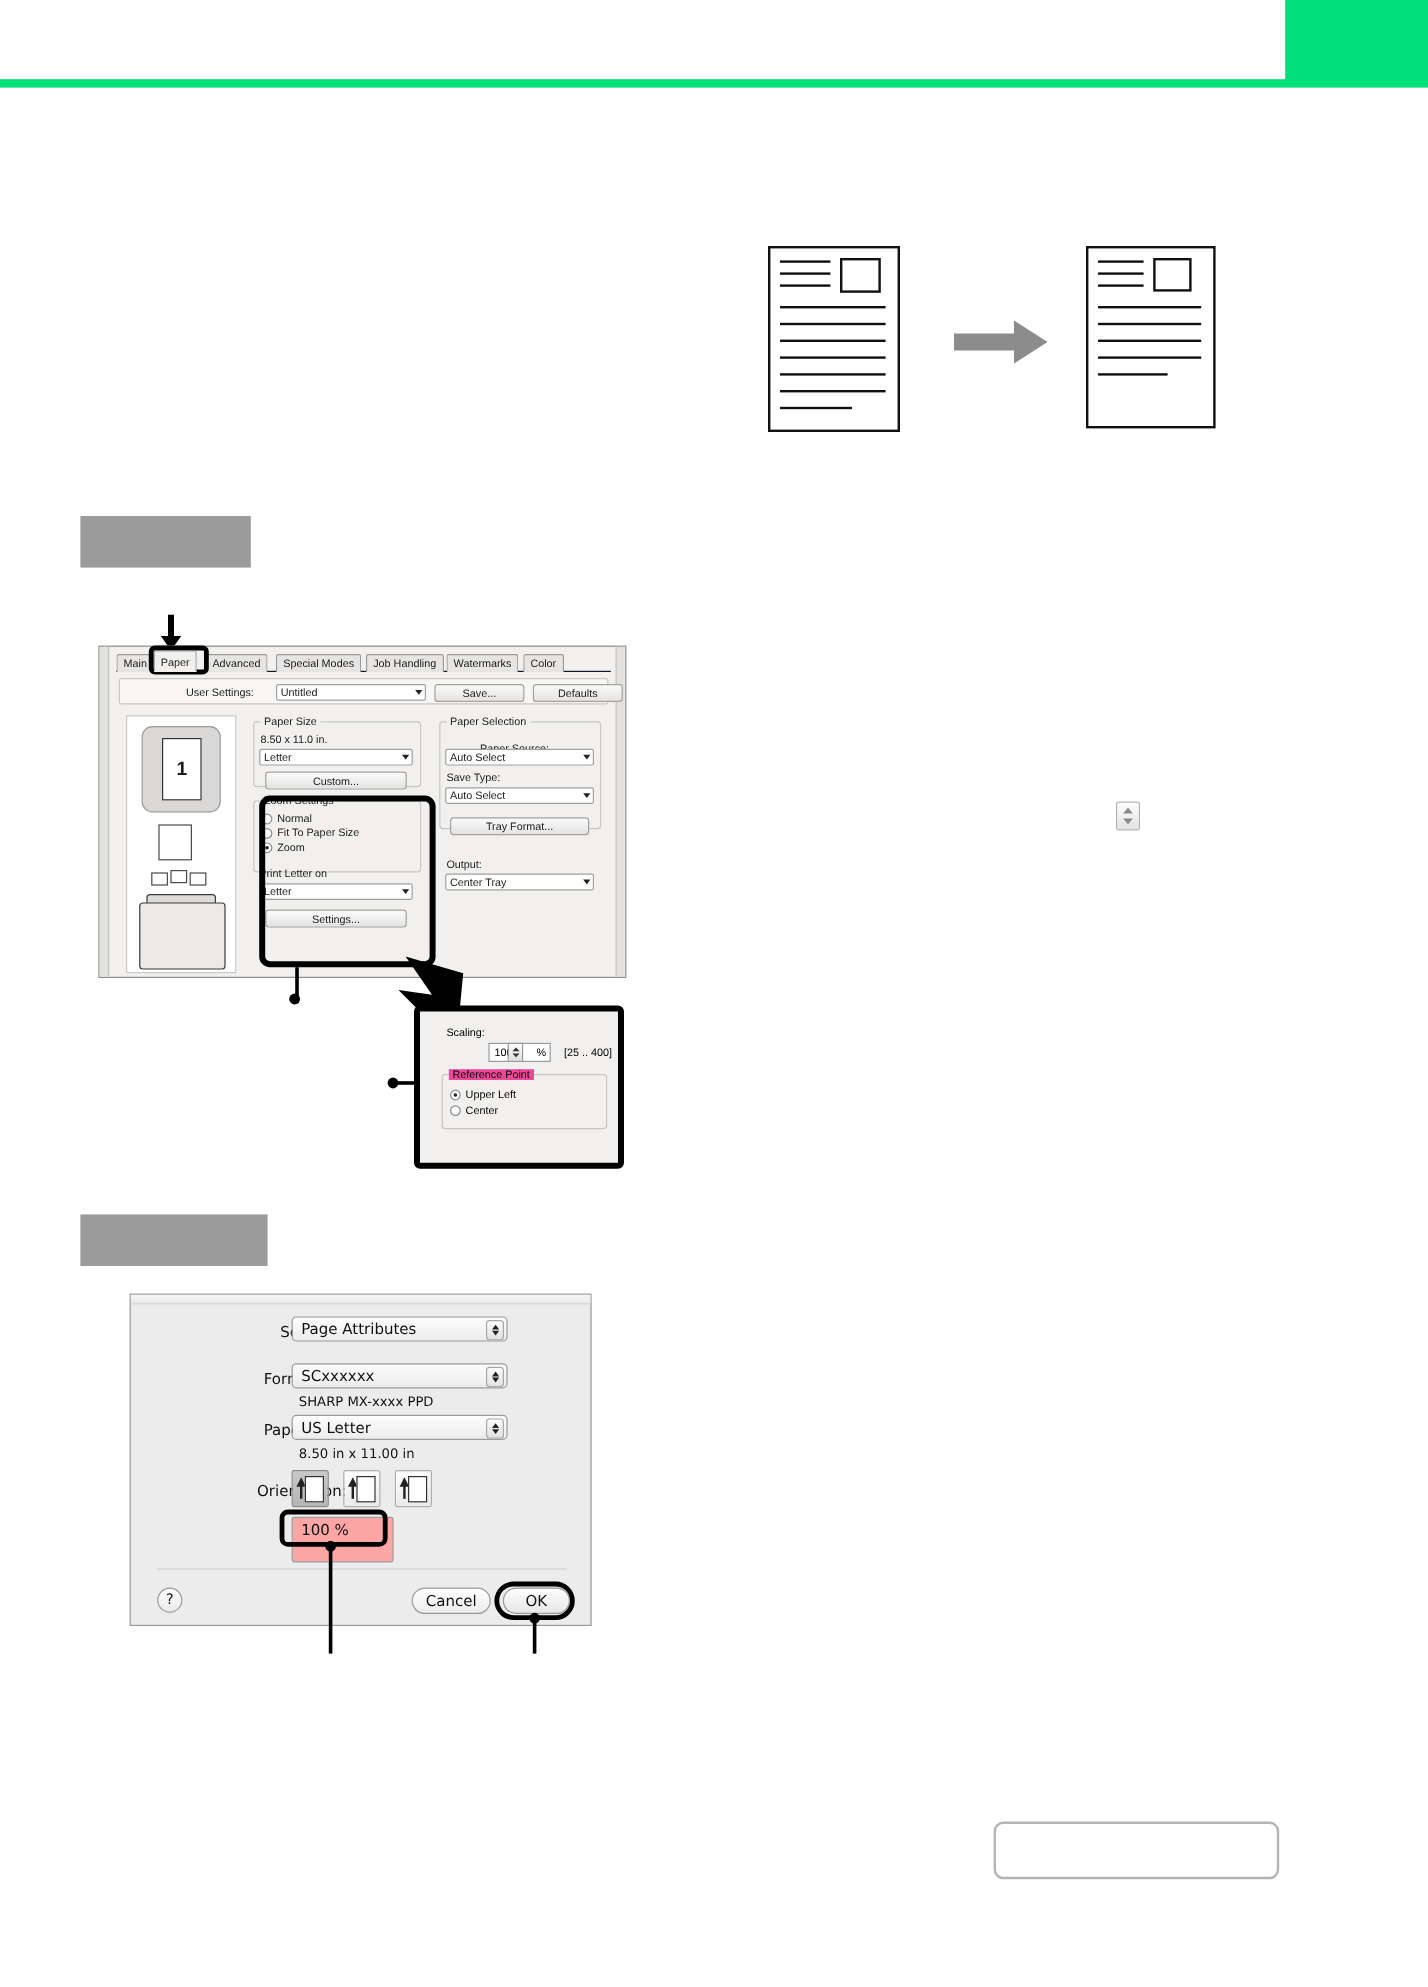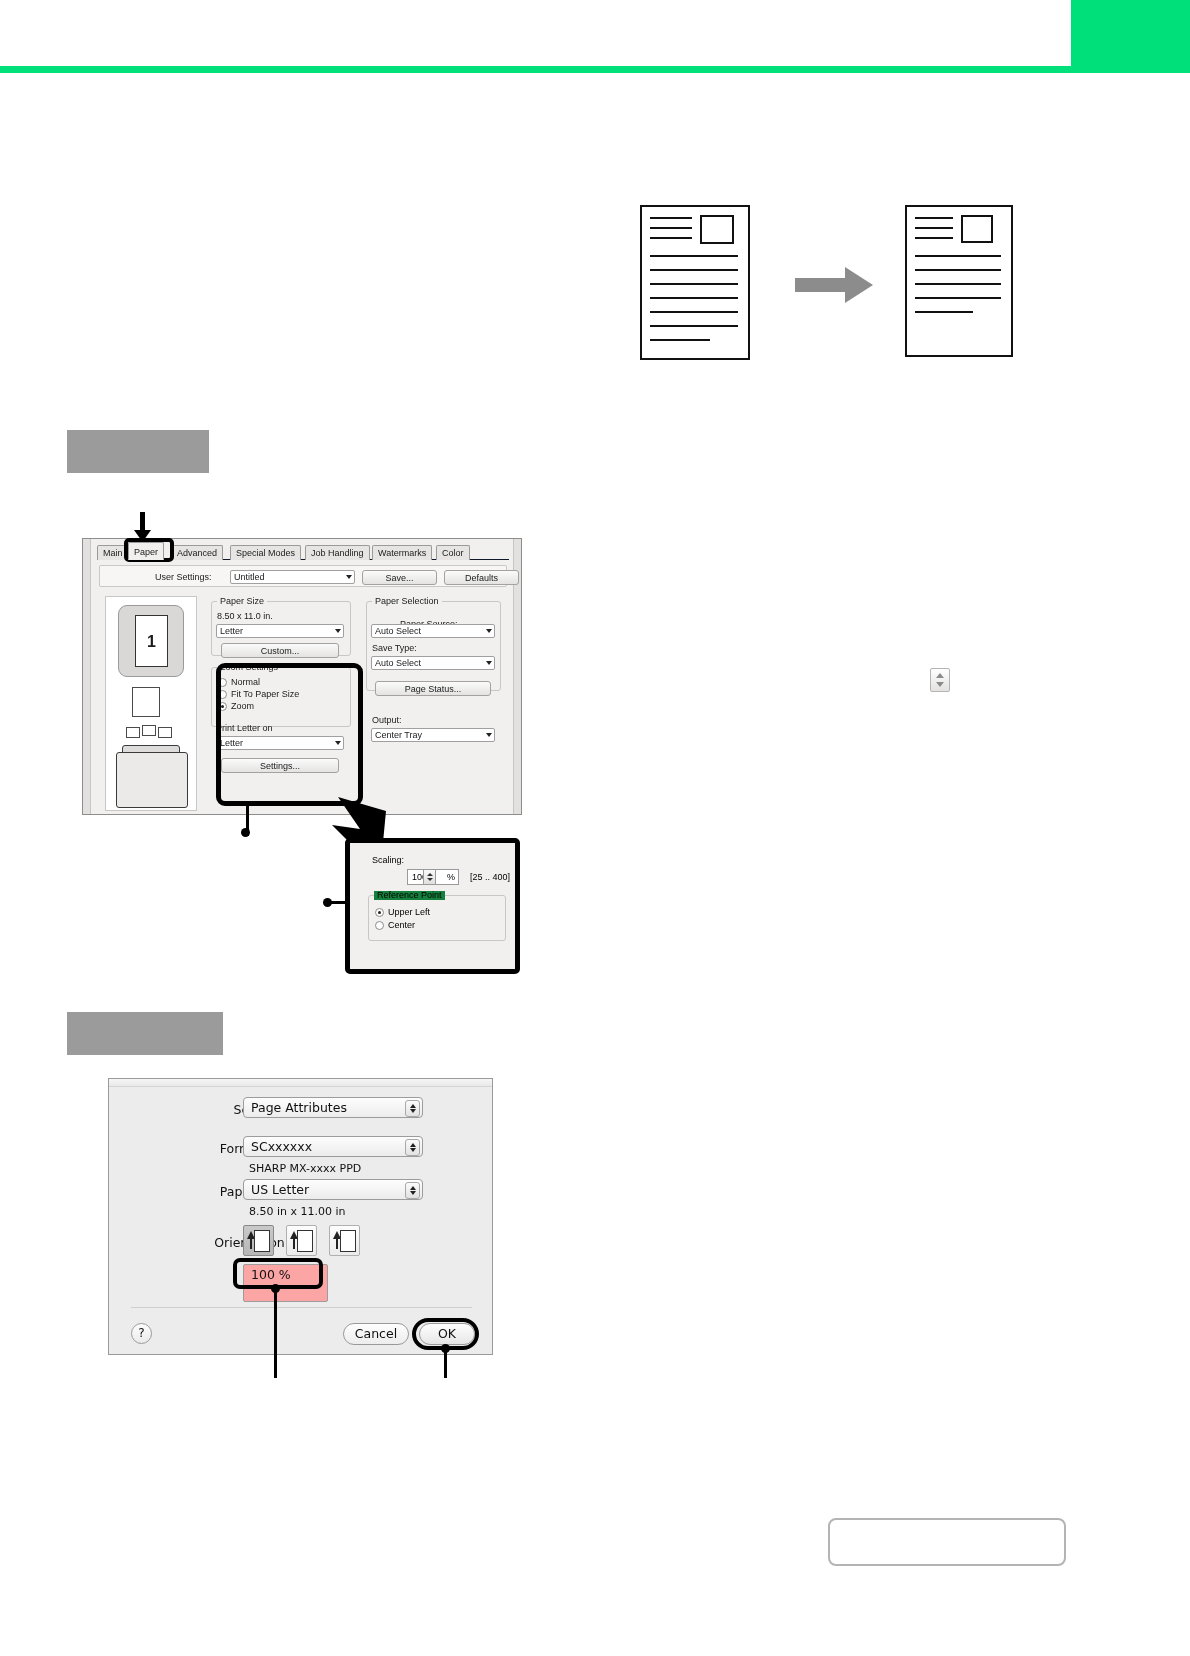--- a/index.html
+++ b/index.html
@@ -381,21 +381,21 @@
   <span style="position:absolute;left:289px;top:80px;font-size:9px;white-space:nowrap;padding-left:28px;">Paper Source:</span>
   <div class="combo" style="left:288px;top:85px;width:124px;">
     <span>Auto Select</span>
     <span class="caret"></span>
   </div>
   <span style="position:absolute;left:289px;top:104px;font-size:9px;white-space:nowrap;">Save Type:</span>
   <div class="combo" style="left:288px;top:117px;width:124px;">
     <span>Auto Select</span>
     <span class="caret"></span>
   </div>
-  <div class="btn" style="left:292px;top:142px;width:116px;">Page Status...</div>
+  <div class="btn" style="left:292px;top:142px;width:116px;">Tray Format...</div>
 
   <span style="position:absolute;left:289px;top:176px;font-size:9px;white-space:nowrap;">Output:</span>
   <div class="combo" style="left:288px;top:189px;width:124px;">
     <span>Center Tray</span>
     <span class="caret"></span>
   </div>
 </div>
 
 <div class="hl-ring-thin" style="left:124px;top:538px;width:50px;height:24px;border-radius:5px;"></div>
 
@@ -409,21 +409,21 @@
 </svg>
 
 <div id="callout">
   <span style="position:absolute;left:22px;top:12px;font-size:9px;">Scaling:</span>
   <div style="position:absolute;left:21px;top:26px;width:52px;height:16px;background:#fff;border:1px solid #9a9a9a;font-size:9px;line-height:15px;padding-left:4px;margin-left:36px;">100</div>
   <div class="spinner" style="left:73px;top:26px;"></div>
   <span style="position:absolute;left:97px;top:29px;font-size:9px;">%</span>
   <span style="position:absolute;left:120px;top:29px;font-size:9px;white-space:nowrap;">[25 .. 400]</span>
 
   <div class="groupbox" style="left:18px;top:52px;width:138px;height:46px;background:transparent;"></div>
-  <span class="grouptitle" style="left:24px;top:48px;background:#15803d;">Reference Point</span>
+  <span class="grouptitle" style="left:24px;top:48px;background:#ec4899;">Reference Point</span>
 
   <div style="position:absolute;left:25px;top:64px;">
     <span class="radio on" style="left:0;top:1px;"></span>
     <span style="position:absolute;left:13px;top:0;font-size:9px;white-space:nowrap;">Upper Left</span>
   </div>
   <div style="position:absolute;left:25px;top:77px;">
     <span class="radio" style="left:0;top:1px;"></span>
     <span style="position:absolute;left:13px;top:0;font-size:9px;white-space:nowrap;">Center</span>
   </div>
 </div>

